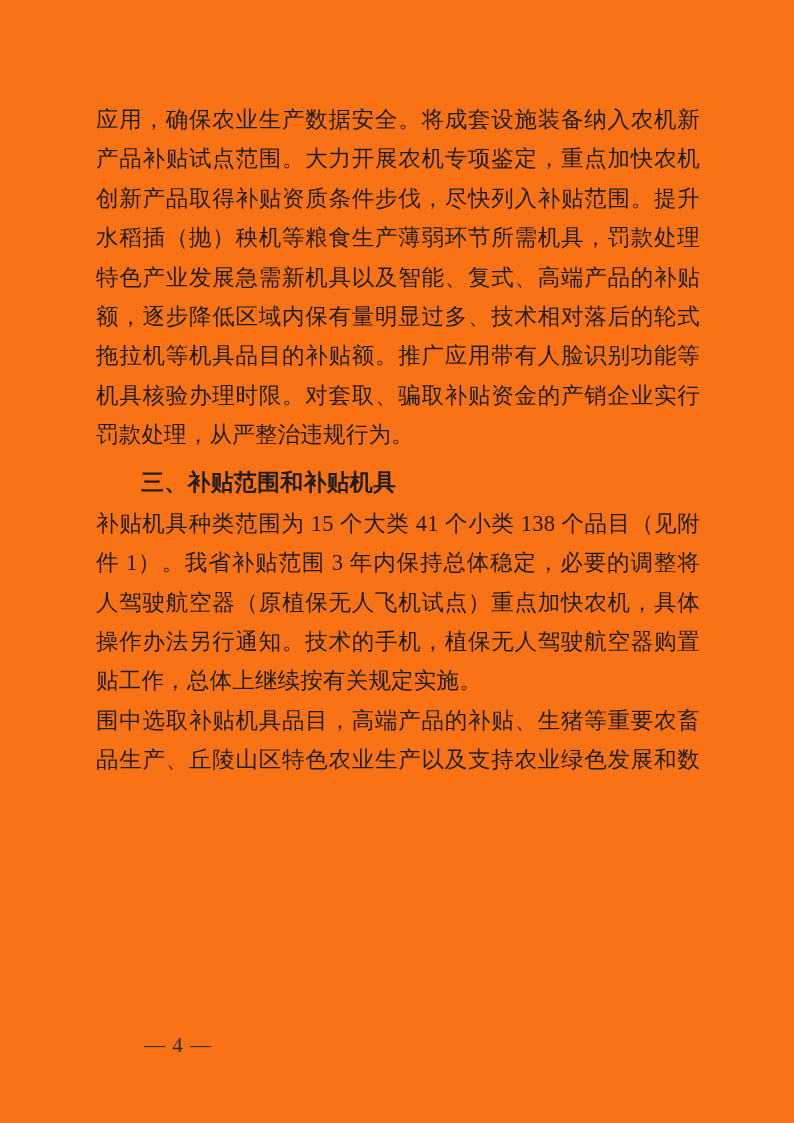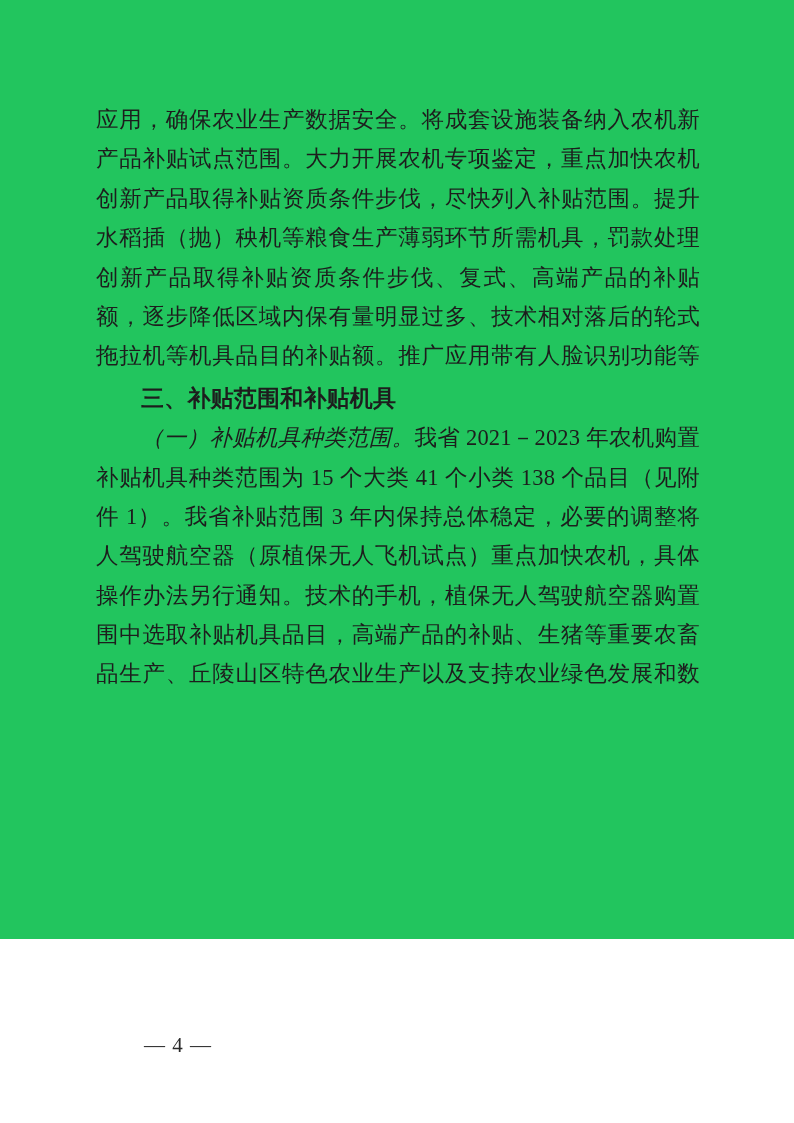--- a/index.html
+++ b/index.html
@@ -11,22 +11,22 @@
     width: 794px;
     height: 1123px;
     position: relative;
     font-family: "Liberation Serif", "DejaVu Serif", serif;
     color: #1d1d1d;
     overflow: hidden;
   }
   .page {
     position: relative;
     width: 794px;
-    height: 939px;
-    background: #22c55e;
+    height: 1123px;
+    background: #f97316;
   }
   .textblock {
     position: absolute;
     left: 96px;
     top: 100px;
     width: 604px;
   }
   .line {
     font-size: 22.5px;
     line-height: 39.4px;
@@ -38,25 +38,25 @@
     overflow: hidden;
   }
   .line.end {
     text-align: left;
     text-align-last: left;
   }
   .line.indent {
     text-indent: 45px;
   }
   .line.heading {
-    font-family: Liberation Serif, serif;
+    font-family: Liberation Mono, monospace;
     font-weight: bold;
     text-align: center;
     text-align-last: left;
-    margin-top: 3px;
+    margin-top: 10px;
     font-size: 23px;
   }
   .kaiti {
     font-style: italic;
   }
   .footer-pagenum {
     position: absolute;
     left: 144px;
     top: 1033px;
     font-size: 21px;
@@ -67,34 +67,34 @@
 </head>
 <body>
 
 <div class="page">
   <div class="textblock">
 
     <div class="line">应用，确保农业生产数据安全。将成套设施装备纳入农机新</div>
     <div class="line">产品补贴试点范围。大力开展农机专项鉴定，重点加快农机</div>
     <div class="line">创新产品取得补贴资质条件步伐，尽快列入补贴范围。提升</div>
     <div class="line">水稻插（抛）秧机等粮食生产薄弱环节所需机具，罚款处理</div>
-    <div class="line">创新产品取得补贴资质条件步伐、复式、高端产品的补贴</div>
+    <div class="line">特色产业发展急需新机具以及智能、复式、高端产品的补贴</div>
     <div class="line">额，逐步降低区域内保有量明显过多、技术相对落后的轮式</div>
     <div class="line">拖拉机等机具品目的补贴额。推广应用带有人脸识别功能等</div>
+    <div class="line">机具核验办理时限。对套取、骗取补贴资金的产销企业实行</div>
+    <div class="line end">罚款处理，从严整治违规行为。</div>
 
     <div class="line heading indent">三、补贴范围和补贴机具</div>
 
-    <div class="line indent">
-      <span class="kaiti">（一）补贴机具种类范围。</span><span>我省 2021－2023 年农机购置</span>
-    </div>
     <div class="line">补贴机具种类范围为 15 个大类 41 个小类 138 个品目（见附</div>
     <div class="line">件 1）。我省补贴范围 3 年内保持总体稳定，必要的调整将按</div>
 
     <div class="line">人驾驶航空器（原植保无人飞机试点）重点加快农机，具体</div>
     <div class="line">操作办法另行通知。技术的手机，植保无人驾驶航空器购置补</div>
+    <div class="line end">贴工作，总体上继续按有关规定实施。</div>
 
     <div class="line">围中选取补贴机具品目，高端产品的补贴、生猪等重要农畜产</div>
     <div class="line">品生产、丘陵山区特色农业生产以及支持农业绿色发展和数</div>
 
   </div>
 
   <div class="footer-pagenum">— 4 —</div>
 </div>
 
 </body></html>

